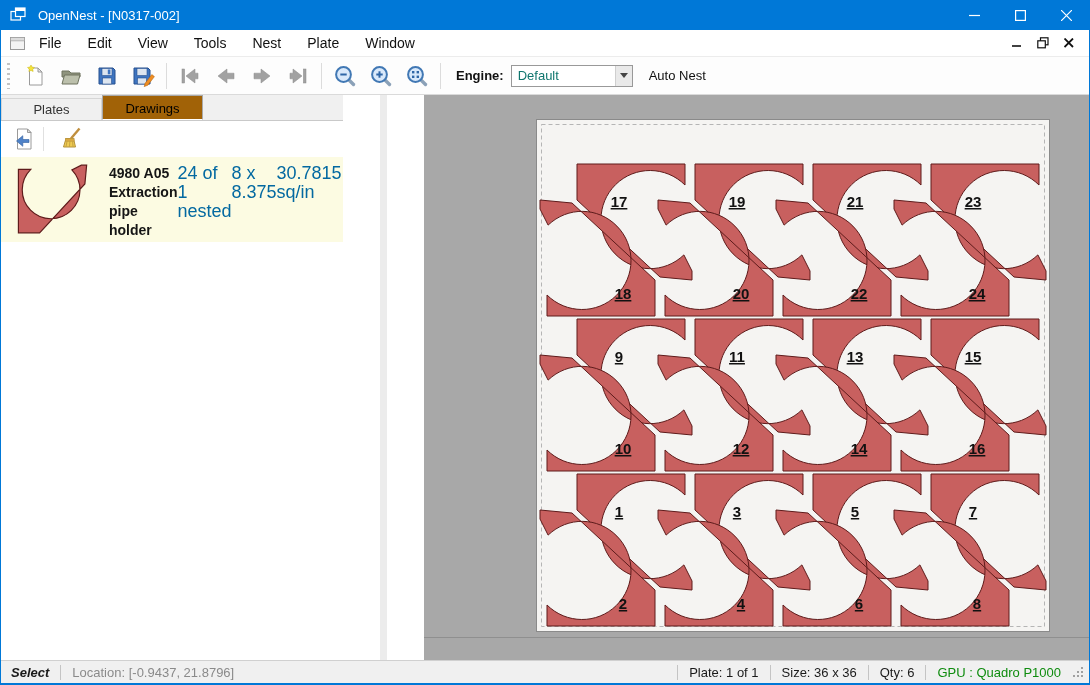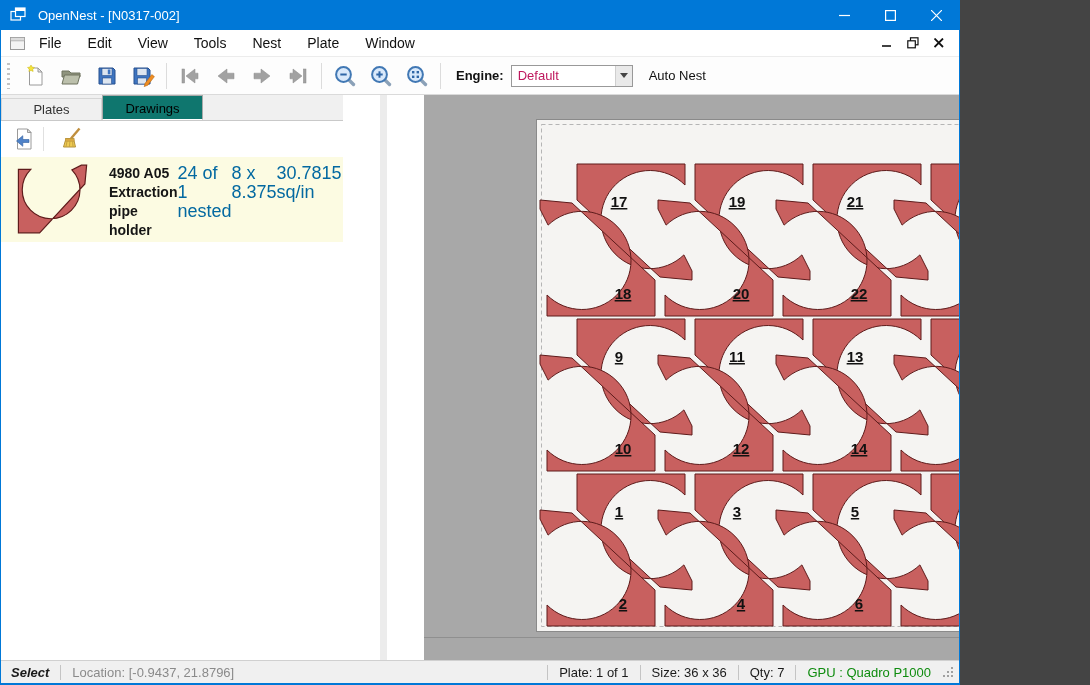--- a/index.html
+++ b/index.html
@@ -1,18 +1,18 @@
 <!DOCTYPE html>
 <html><head>
 <meta charset="utf-8">
 <style>
   html,body{margin:0;padding:0;background:#444;}
   *{box-sizing:border-box;}
   .window{
-    width:960px;height:685px;position:relative;overflow:hidden;
+    width:1090px;height:685px;position:relative;overflow:hidden;
     border-left:1px solid #0078d7;border-right:1px solid #0078d7;border-bottom:2px solid #0078d7;
     font-family:"Liberation Sans", sans-serif;background:#fff;
   }
   
   .titlebar{height:30px;background:#0078d7;display:flex;align-items:center;color:#fff;}
   .titlebar .app-ic{margin-left:9px;display:flex;}
   .titlebar .t-text{margin-left:12px;font-size:13px;}
   .win-controls{margin-left:auto;display:flex;height:100%;}
   .win-btn{width:46px;height:100%;display:flex;align-items:center;justify-content:center;}
   
@@ -22,30 +22,30 @@
   .mdi-controls{margin-left:auto;display:flex;align-items:center;gap:10px;padding-right:12px;}
   .mdi-btn{display:flex;align-items:center;justify-content:center;width:16px;height:16px;}
   
   .toolbar{height:38px;background:#fdfdfd;display:flex;align-items:center;border-bottom:1px solid #dadada;}
   .grip{width:3px;height:26px;margin:0 7px 0 6px;background:repeating-linear-gradient(to bottom,#c3c3c3 0 2px,transparent 2px 5px);}
   .tb-btn{width:36px;height:32px;display:flex;align-items:center;justify-content:center;}
   .tb-sep{width:1px;height:26px;background:#dcdcdc;margin:0 5px;}
   .engine-wrap{display:flex;align-items:center;margin-left:10px;}
   .engine-label{font-weight:bold;font-size:13px;color:#111;}
   .combo{display:flex;margin-left:7px;width:122px;height:22px;border:1px solid #999;background:#fff;}
-  .combo-val{flex:1;font-size:13px;padding:2px 0 0 6px;color:#be185d;}
+  .combo-val{flex:1;font-size:13px;padding:2px 0 0 6px;color:#0f766e;}
   .combo-btn{width:17px;background:#e9e9e9;border-left:1px solid #cfcfcf;display:flex;align-items:center;justify-content:center;}
   .autonest{margin-left:16px;font-size:13px;color:#111;}
   
   .main{display:flex;height:565px;gap:37px;}
   .sidebar{width:342px;background:#fff;display:flex;flex-direction:column;}
   .tabstrip{height:26px;background:#f0f0f0;display:flex;border-bottom:1px solid #c9c9c9;}
   .tab{width:101px;text-align:center;font-size:13px;}
   .tab.inactive{margin-top:3px;line-height:22px;background:#f0f0f0;border:1px solid #d6d6d6;border-bottom:none;color:#333;}
-  .tab.active{line-height:25px;background:#0f766e;border:1px solid #a9a9a9;border-bottom:1px solid #fff;color:#000;position:relative;top:0;}
+  .tab.active{line-height:25px;background:#a16207;border:1px solid #a9a9a9;border-bottom:1px solid #fff;color:#000;position:relative;top:0;}
   .panel-toolbar{height:36px;display:flex;align-items:center;background:#fff;}
   .pt-btn{width:30px;height:28px;display:flex;align-items:center;justify-content:center;margin-left:8px;}
   .pt-sep{width:1px;height:24px;background:#e0e0e0;margin:0 4px;}
   .drawing-item{height:85px;background:#fcfbe2;display:flex;padding:7px 8px 6px 16px;}
   .thumb{width:74px;display:flex;align-items:flex-start;}
   .item-text{margin-left:18px;display:flex;flex-direction:row;}
   .item-title{font-size:14px;font-weight:bold;color:#151515;line-height:19px;}
   .item-line{font-size:18px;color:#0369a1;line-height:19px;}
   .splitter{width:7px;background:#ececec;}
   .canvas{flex:1;background:#a8a8a8;position:relative;}
@@ -331,21 +331,21 @@
   <div class="statusbar">
     <span class="sb-mode">Select</span>
     <span class="sb-sep"></span>
     <span class="sb-loc">Location: [-0.9437, 21.8796]</span>
     <span class="sb-spacer"></span>
     <span class="sb-sep"></span>
     <span class="sb-seg">Plate: 1 of 1</span>
     <span class="sb-sep"></span>
     <span class="sb-seg">Size: 36 x 36</span>
     <span class="sb-sep"></span>
-    <span class="sb-seg">Qty: 7</span>
+    <span class="sb-seg">Qty: 6</span>
     <span class="sb-sep"></span>
     <span class="sb-seg sb-gpu">GPU : Quadro P1000</span>
     <span class="sb-grip">
       <svg width="14" height="14">
         <g fill="#a0a0a0">
           <rect x="10" y="10" width="2" height="2"></rect>
             <rect x="10" y="6" width="2" height="2"></rect>
           <rect x="6" y="10" width="2" height="2"></rect>
             <rect x="10" y="2" width="2" height="2"></rect>
           <rect x="6" y="6" width="2" height="2"></rect>

